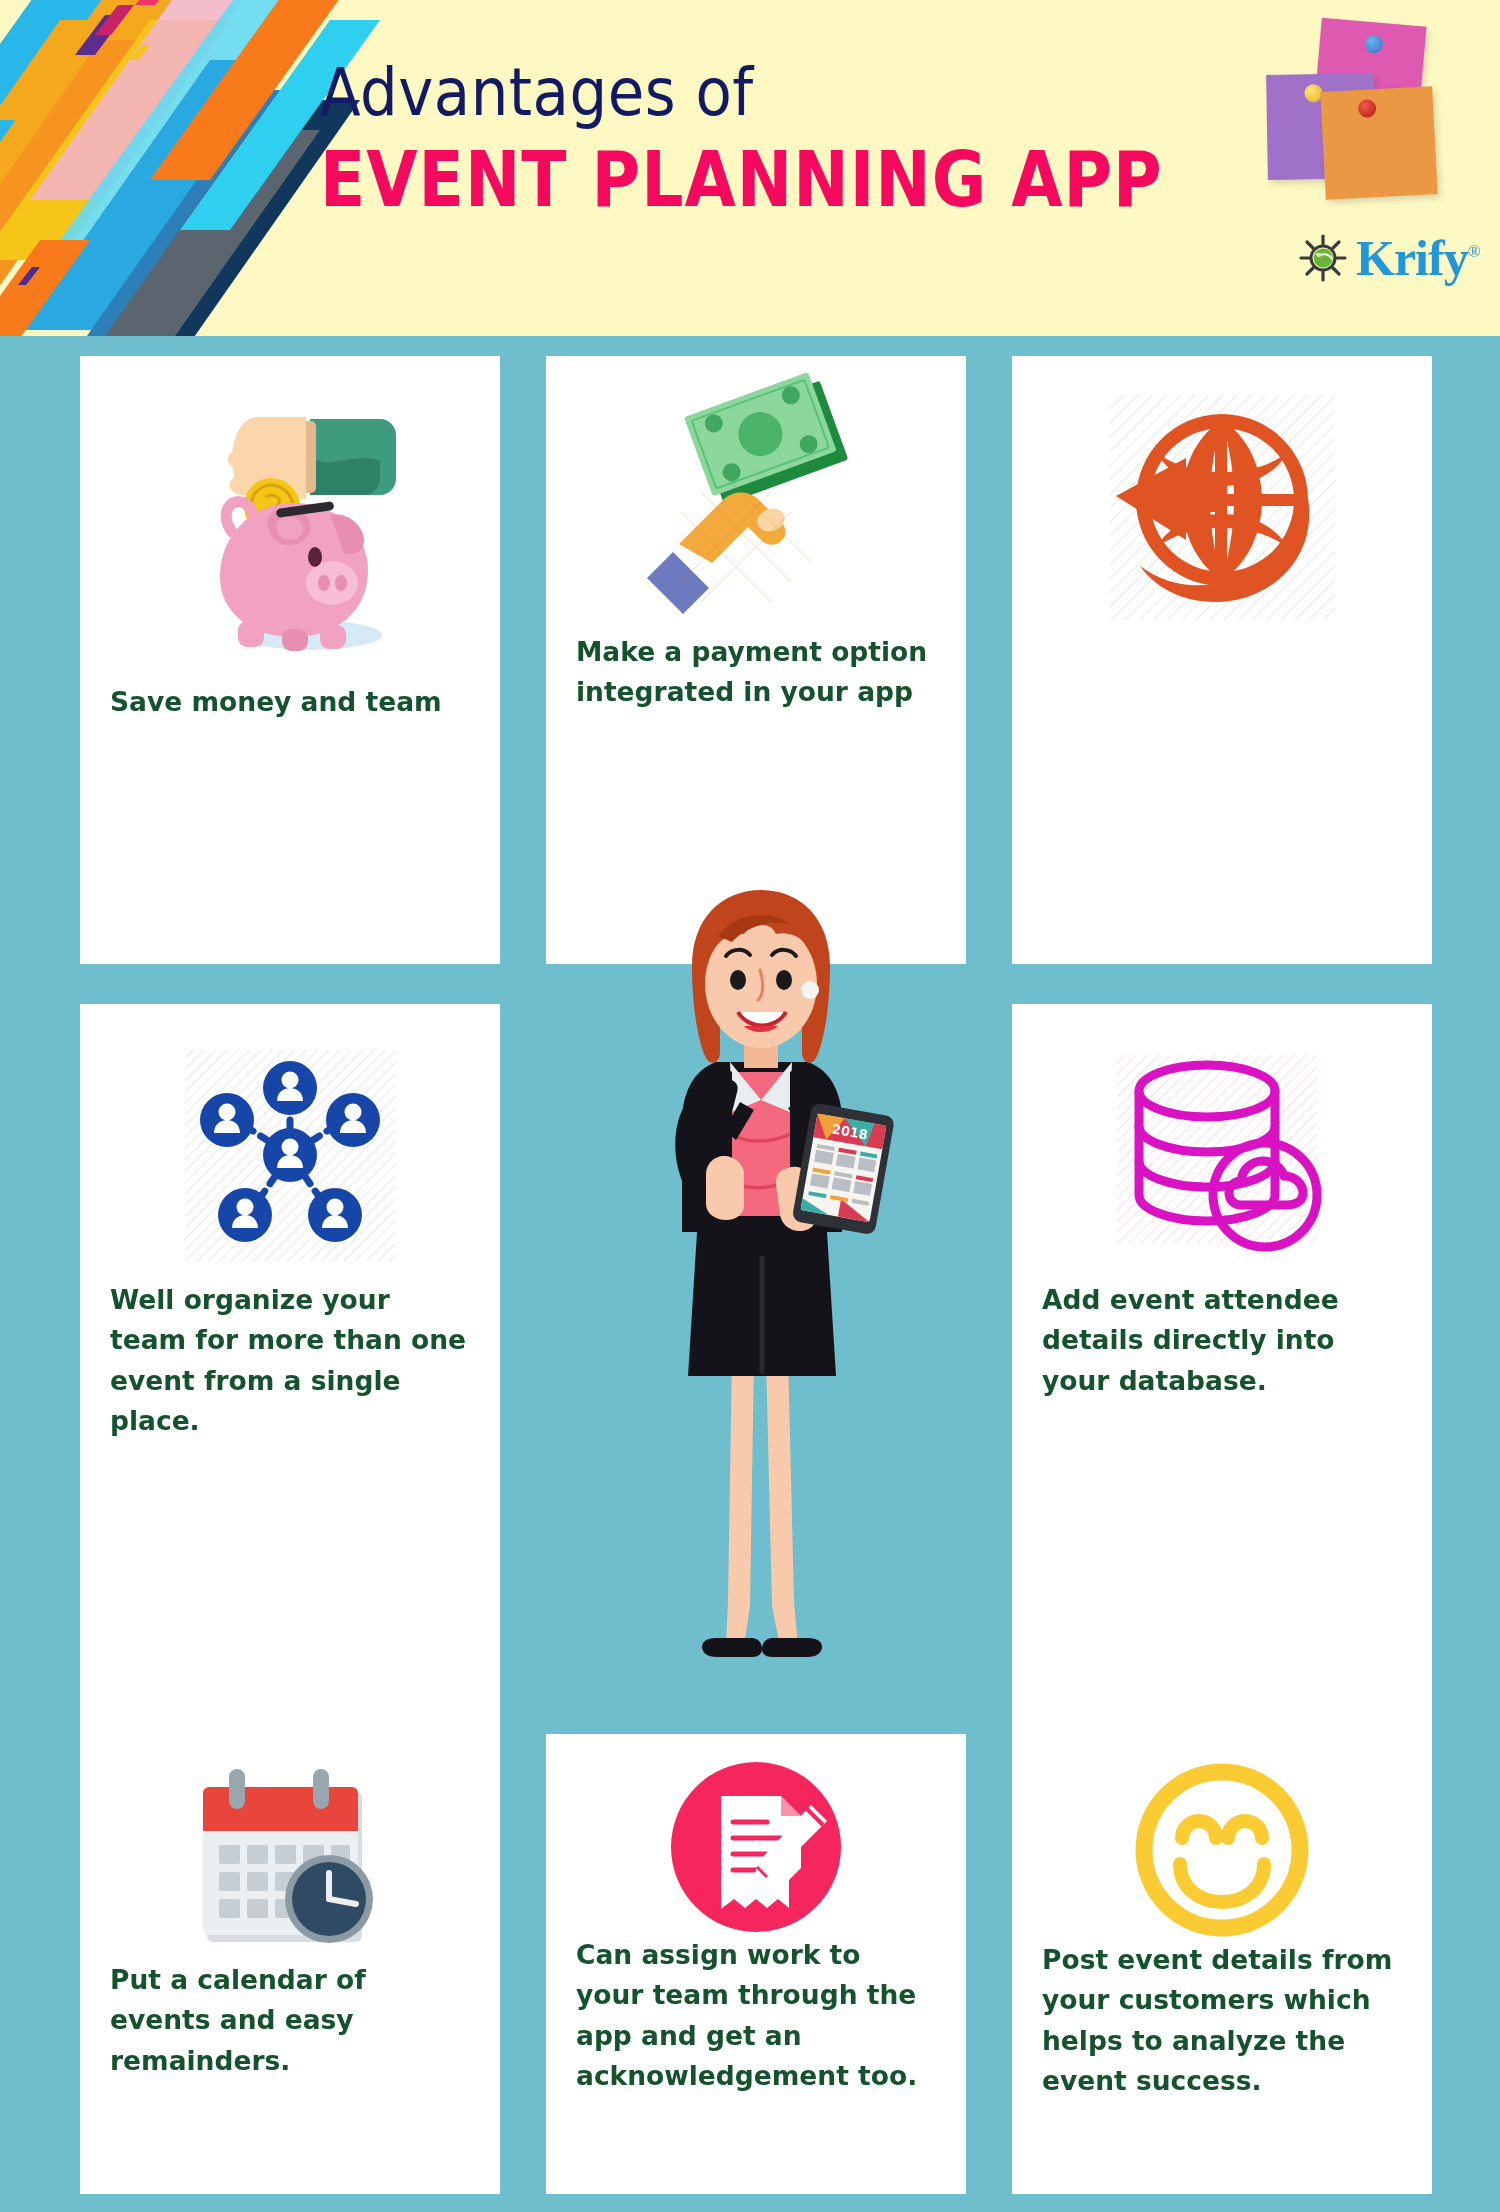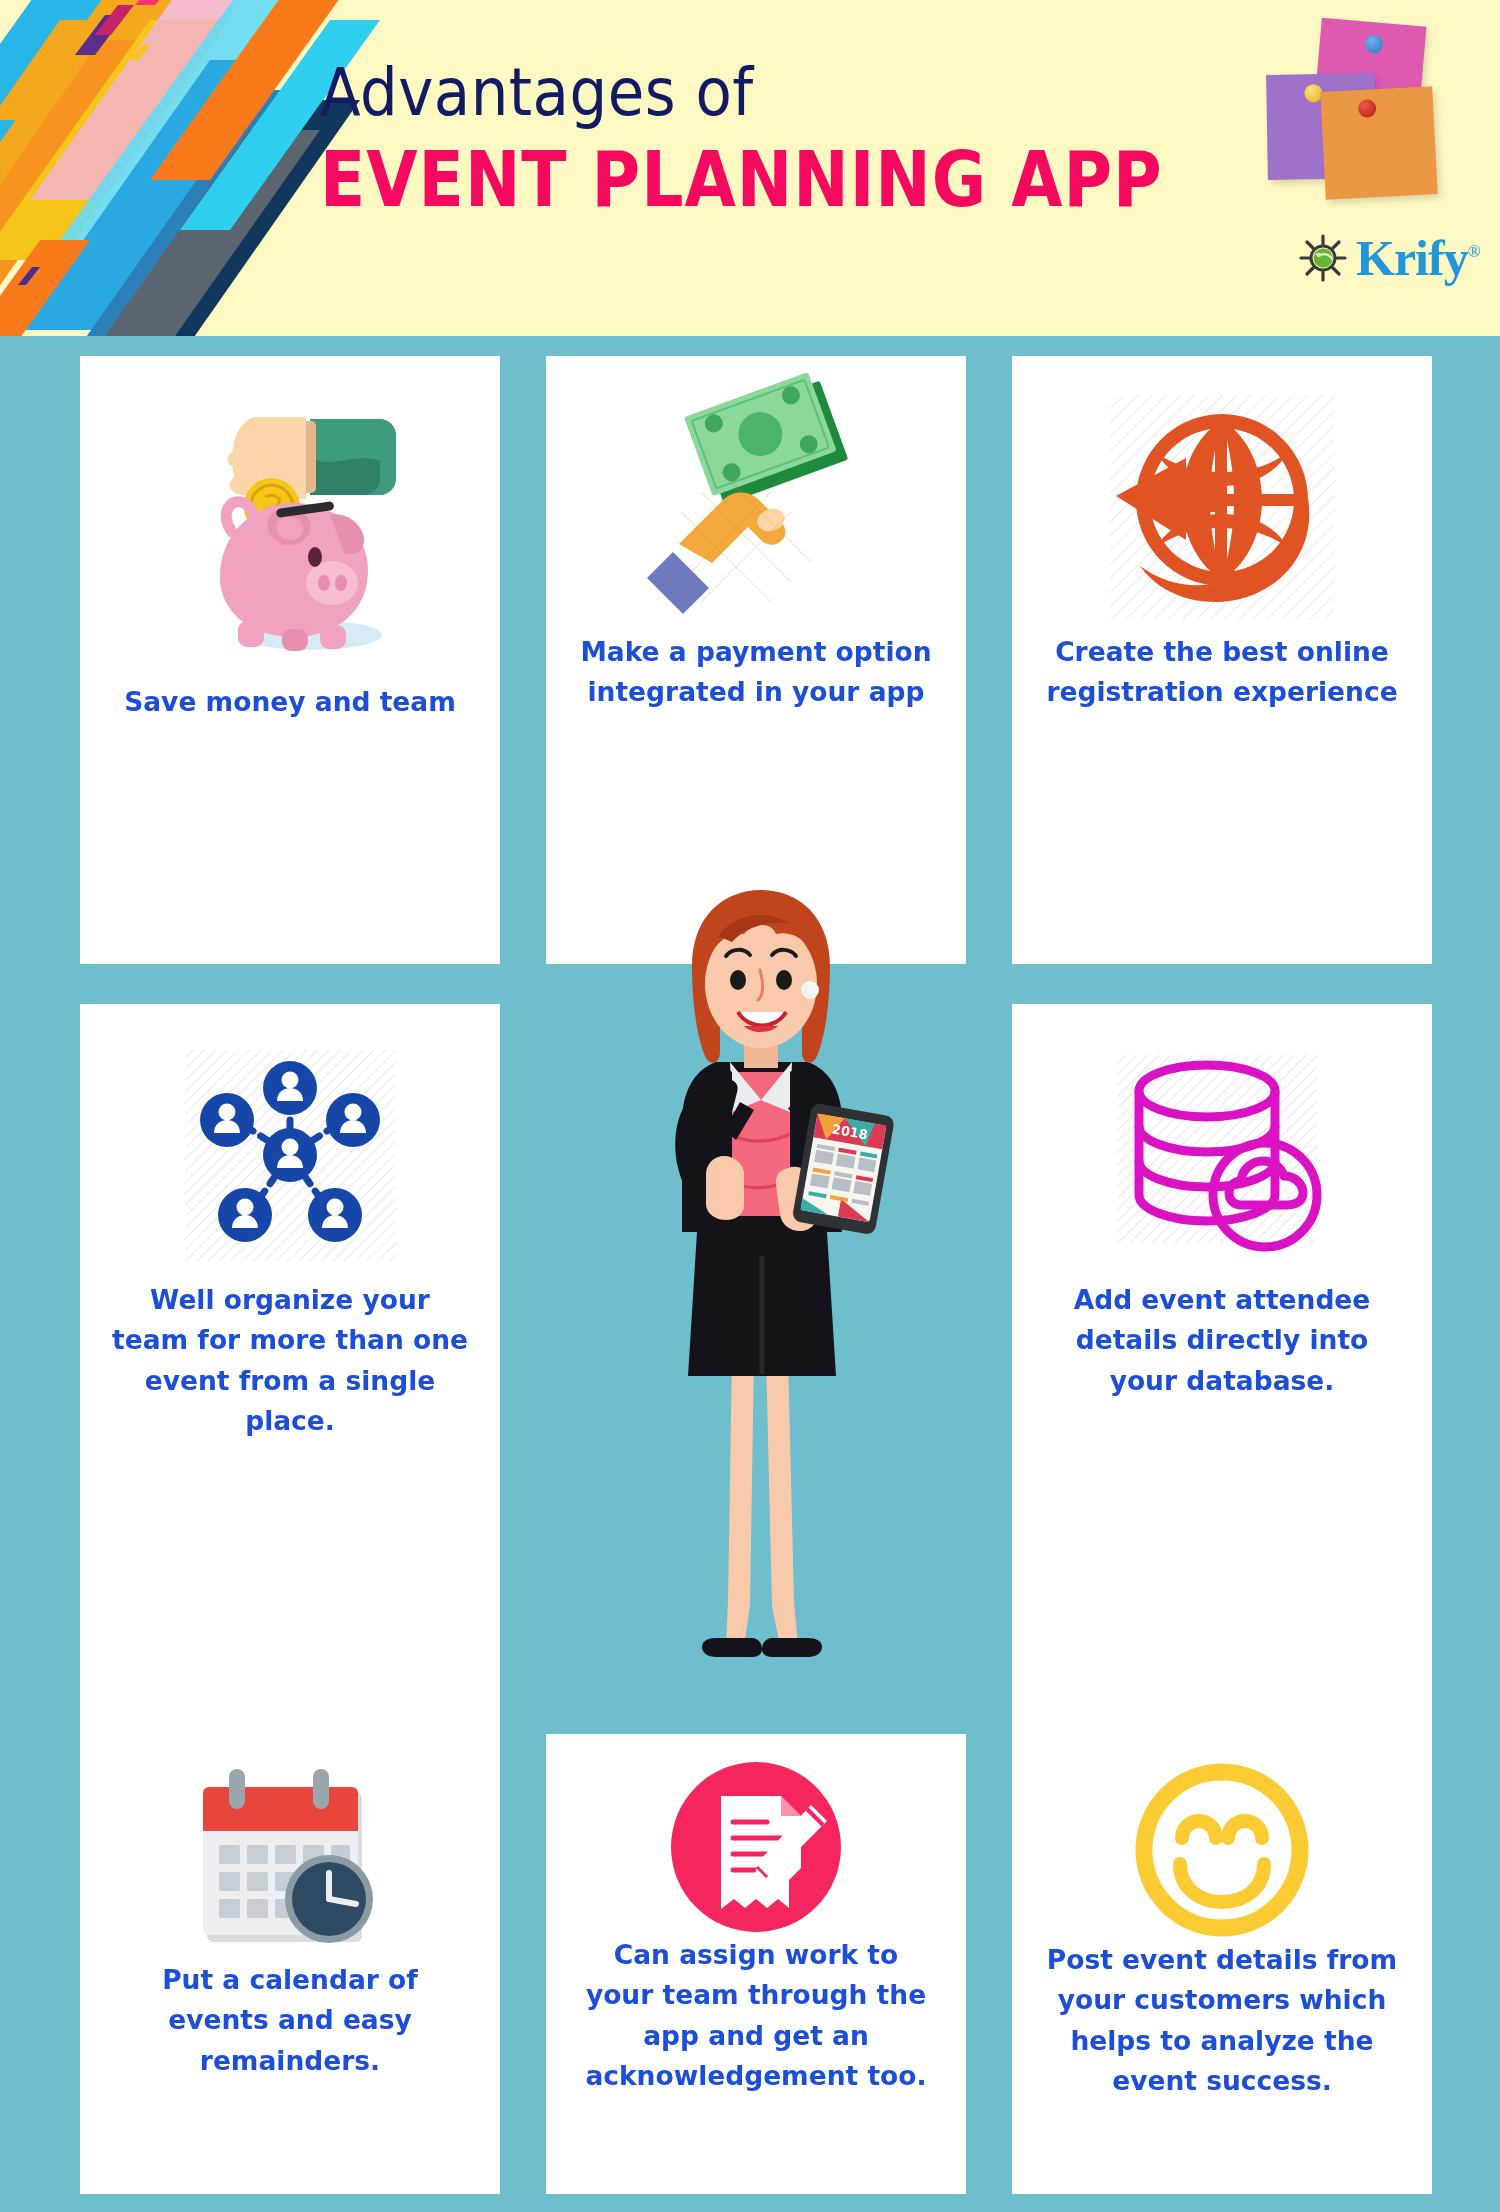--- a/index.html
+++ b/index.html
@@ -52,22 +52,22 @@
   
   .grid { position:absolute; left:0; top:336px; width:1500px; height:1876px; }
   .card {
     position:absolute; background:#ffffff;
     display:flex; flex-direction:column; align-items:center;
     padding:26px 30px;
   }
   .icon-box { display:flex; align-items:center; justify-content:center; }
   .card-text {
     font-family:"DejaVu Sans","Liberation Sans", sans-serif;
-    font-weight:700; font-size:26.5px; color:#1d4ed8;
-    line-height:1.52; text-align:center; width:100%;
+    font-weight:700; font-size:26.5px; color:#14532d;
+    line-height:1.52; text-align:left; width:100%;
   }
 
   
   .c1 { left:80px;  width:420px; }
   .c2 { left:546px; width:420px; }
   .c3 { left:1012px;width:420px; }
   .r1 { top:20px;   height:608px; }
   .r2 { top:668px;  height:747px; }
   .r3 { top:1398px; height:460px; }
 
@@ -234,21 +234,20 @@
           <rect x="42" y="104" width="160" height="12"></rect>
           <path d="M122 30c-26 16-40 48-40 80s14 64 40 80c-8-30-12-54-12-80s4-50 12-80z"></path>
           <path d="M122 30c26 16 40 48 40 80s-14 64-40 80c8-30 12-54 12-80s-4-50-12-80z"></path>
           <path d="M56 62c18 14 40 20 66 20s48-6 66-20c-12 22-38 34-66 34S68 84 56 62z"></path>
           <path d="M56 158c18-14 40-20 66-20s48 6 66 20c-12-22-38-34-66-34s-54 12-66 34z"></path>
         </g>
         <path d="M208 108c10 62-40 104-92 104-36 0-62-16-76-36 22 16 46 22 72 18 44-7 82-38 96-86z" fill="#e05424"></path>
         <path d="M16 106 L86 68 L86 94 L120 94 L120 122 L86 122 L86 150z" fill="#e05424"></path>
       </svg>
     </div>
-    <div class="card-text">Create the best online registration experience</div>
   </div>
 
   <div class="card r2 c1">
     <div class="icon-box" style="height:250px;">
       <svg width="215" height="215" viewBox="0 0 215 215">
         <defs>
           <pattern id="hatch4" width="8" height="8" patternTransform="rotate(45)" patternUnits="userSpaceOnUse">
             <line x1="0" y1="0" x2="0" y2="8" stroke="#e3e3e3" stroke-width="1.6"></line>
           </pattern>
           <g id="person4">

